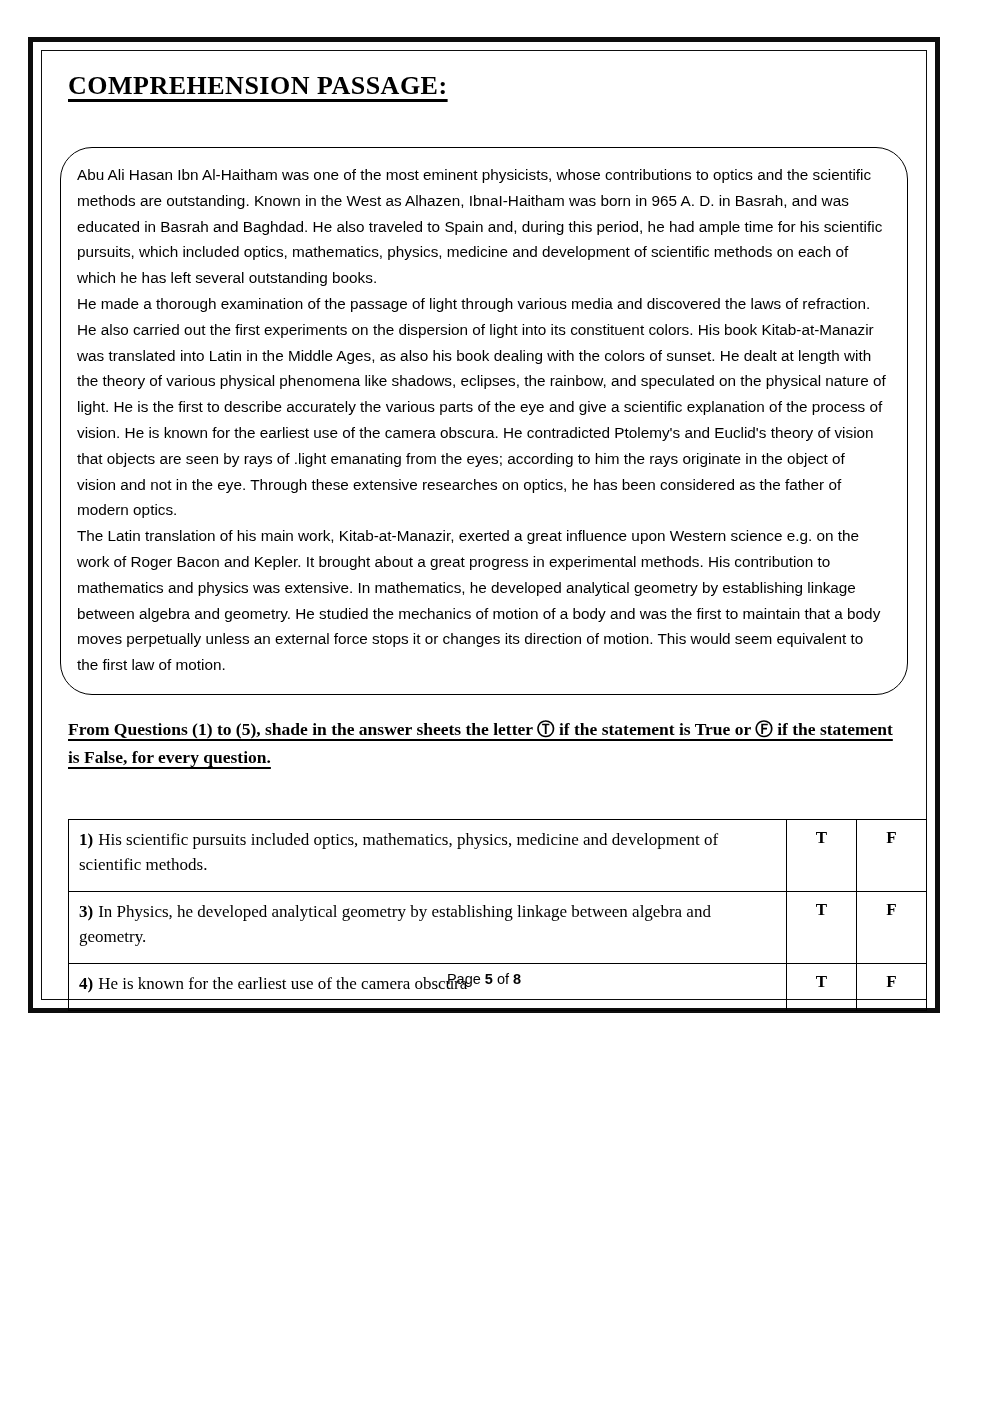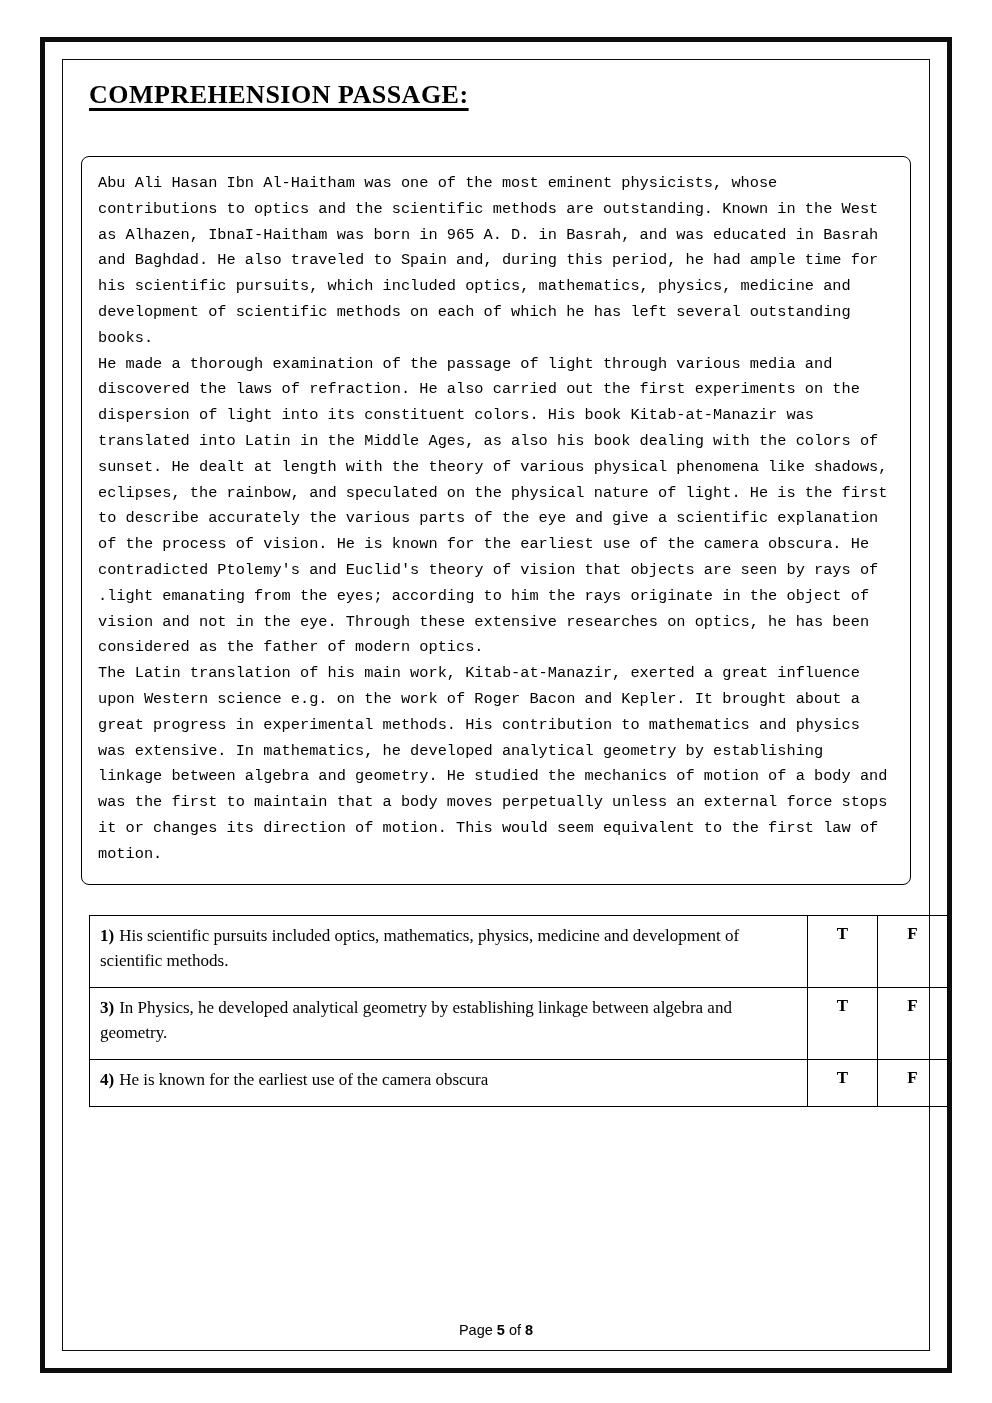--- a/index.html
+++ b/index.html
@@ -5,24 +5,24 @@
   * { margin: 0; padding: 0; box-sizing: border-box; }
   html, body { background: #ffffff; }
   body {
     width: 992px; height: 1403px;
     position: relative;
     font-family: "Liberation Serif", serif;
     color: #000000;
     overflow: hidden;
   }
   .frame-outer {
-    position: absolute; left: 40px; top: 37px;
-    width: 912px; height: 1336px;
+    position: absolute; left: 28px; top: 37px;
+    width: 912px; height: 976px;
     border: 5px solid #0d0d0d;
-    padding: 17px;
+    padding: 8px;
     background: #ffffff;
   }
   .frame-inner {
     width: 100%; height: 100%;
     border: 1.5px solid #0d0d0d;
     position: relative;
   }
   .title {
     font-family: "Liberation Serif", serif;
     font-weight: bold;
@@ -30,42 +30,42 @@
     letter-spacing: 0.5px;
     margin: 20px 0 0 26px;
     text-decoration: underline;
     text-decoration-thickness: 2.5px;
     text-underline-offset: 5px;
     display: inline-block;
   }
   .passage-box {
     margin: 46px 18px 0 18px;
     border: 1.6px solid #000000;
-    border-radius: 8px;
+    border-radius: 32px;
     padding: 14px 20px 16px 16px;
-    font-family: Liberation Mono, monospace;
+    font-family: Liberation Sans, sans-serif;
     font-size: 15.3px;
     line-height: 25.8px;
   }
   .passage-box p { margin: 0; }
   .instructions {
     margin: 20px 18px 0 26px;
     font-family: "Liberation Serif", serif;
     font-size: 17.5px;
     font-weight: bold;
     line-height: 28px;
   }
   .instructions .u {
     text-decoration: underline;
     text-decoration-thickness: 1.8px;
     text-underline-offset: 4px;
   }
   .questions-table {
     border-collapse: collapse;
-    margin: 30px 0 0 26px;
+    margin: 48px 0 0 26px;
     width: 858px;
     table-layout: fixed;
   }
   .questions-table td {
     border: 1.6px solid #000000;
     vertical-align: top;
   }
   .q-cell {
     padding: 7px 12px 14px 10px;
     font-size: 17px;
@@ -95,20 +95,23 @@
   <div class="frame-inner">
 
     <h1 class="title">COMPREHENSION PASSAGE:</h1>
 
     <div class="passage-box">
       <p>Abu Ali Hasan Ibn Al-Haitham was one of the most eminent physicists, whose contributions to optics and the scientific methods are outstanding. Known in the West as Alhazen, IbnaI-Haitham was born in 965 A. D. in Basrah, and was educated in Basrah and Baghdad. He also traveled to Spain and, during this period, he had ample time for his scientific pursuits, which included optics, mathematics, physics, medicine and development of scientific methods on each of which he has left several outstanding books.</p>
       <p>He made a thorough examination of the passage of light through various media and discovered the laws of refraction. He also carried out the first experiments on the dispersion of light into its constituent colors. His book Kitab-at-Manazir was translated into Latin in the Middle Ages, as also his book dealing with the colors of sunset. He dealt at length with the theory of various physical phenomena like shadows, eclipses, the rainbow, and speculated on the physical nature of light. He is the first to describe accurately the various parts of the eye and give a scientific explanation of the process of vision. He is known for the earliest use of the camera obscura. He contradicted Ptolemy's and Euclid's theory of vision that objects are seen by rays of .light emanating from the eyes; according to him the rays originate in the object of vision and not in the eye. Through these extensive researches on optics, he has been considered as the father of modern optics.</p>
       <p>The Latin translation of his main work, Kitab-at-Manazir, exerted a great influence upon Western science e.g. on the work of Roger Bacon and Kepler. It brought about a great progress in experimental methods. His contribution to mathematics and physics was extensive. In mathematics, he developed analytical geometry by establishing linkage between algebra and geometry. He studied the mechanics of motion of a body and was the first to maintain that a body moves perpetually unless an external force stops it or changes its direction of motion. This would seem equivalent to the first law of motion.</p>
     </div>
 
+    <div class="instructions">
+      <span class="u">From Questions (1) to (5), shade in the answer sheets the letter Ⓣ if the statement is True or Ⓕ if the statement is False, for every question.</span>
+    </div>
 
     <table class="questions-table">
       <colgroup>
         <col style="width:718px">
         <col style="width:70px">
         <col style="width:70px">
       </colgroup>
       <tbody>
         <tr>
           <td class="q-cell">

